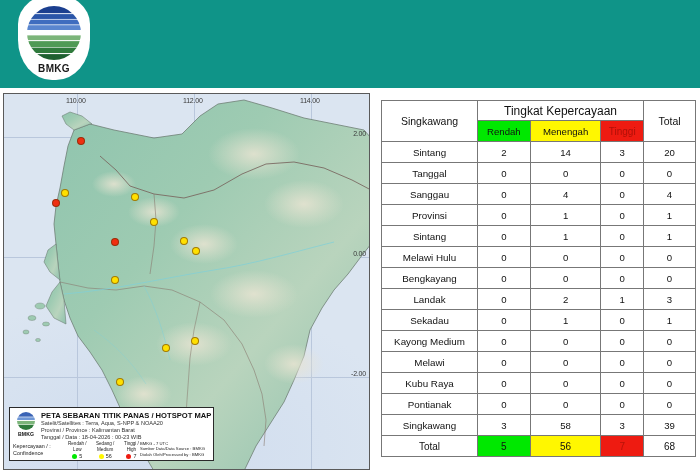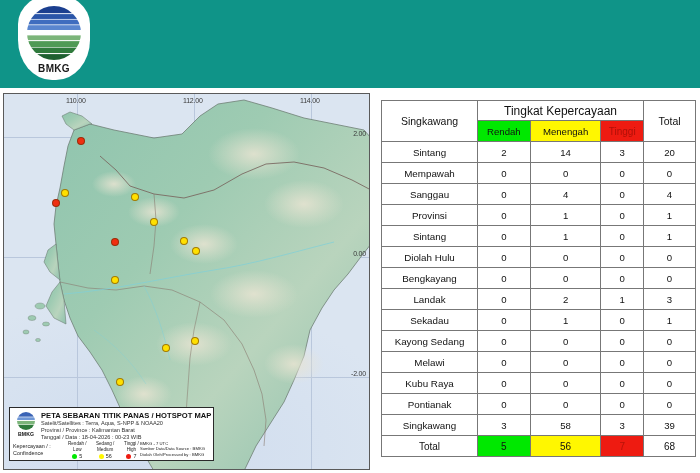--- a/index.html
+++ b/index.html
@@ -406,21 +406,21 @@
     </thead>
     <tbody id="table-body">
         <tr>
           <td class="name">Sintang</td>
           <td>2</td>
           <td>14</td>
           <td>3</td>
           <td>20</td>
         </tr>
         <tr>
-          <td class="name">Mempawah</td>
+          <td class="name">Tanggal</td>
           <td>0</td>
           <td>0</td>
           <td>0</td>
           <td>0</td>
         </tr>
         <tr>
           <td class="name">Sanggau</td>
           <td>0</td>
           <td>4</td>
           <td>0</td>
@@ -434,21 +434,21 @@
           <td>1</td>
         </tr>
         <tr>
           <td class="name">Sintang</td>
           <td>0</td>
           <td>1</td>
           <td>0</td>
           <td>1</td>
         </tr>
         <tr>
-          <td class="name">Diolah Hulu</td>
+          <td class="name">Melawi Hulu</td>
           <td>0</td>
           <td>0</td>
           <td>0</td>
           <td>0</td>
         </tr>
         <tr>
           <td class="name">Bengkayang</td>
           <td>0</td>
           <td>0</td>
           <td>0</td>
@@ -462,21 +462,21 @@
           <td>3</td>
         </tr>
         <tr>
           <td class="name">Sekadau</td>
           <td>0</td>
           <td>1</td>
           <td>0</td>
           <td>1</td>
         </tr>
         <tr>
-          <td class="name">Kayong Sedang</td>
+          <td class="name">Kayong Medium</td>
           <td>0</td>
           <td>0</td>
           <td>0</td>
           <td>0</td>
         </tr>
         <tr>
           <td class="name">Melawi</td>
           <td>0</td>
           <td>0</td>
           <td>0</td>

